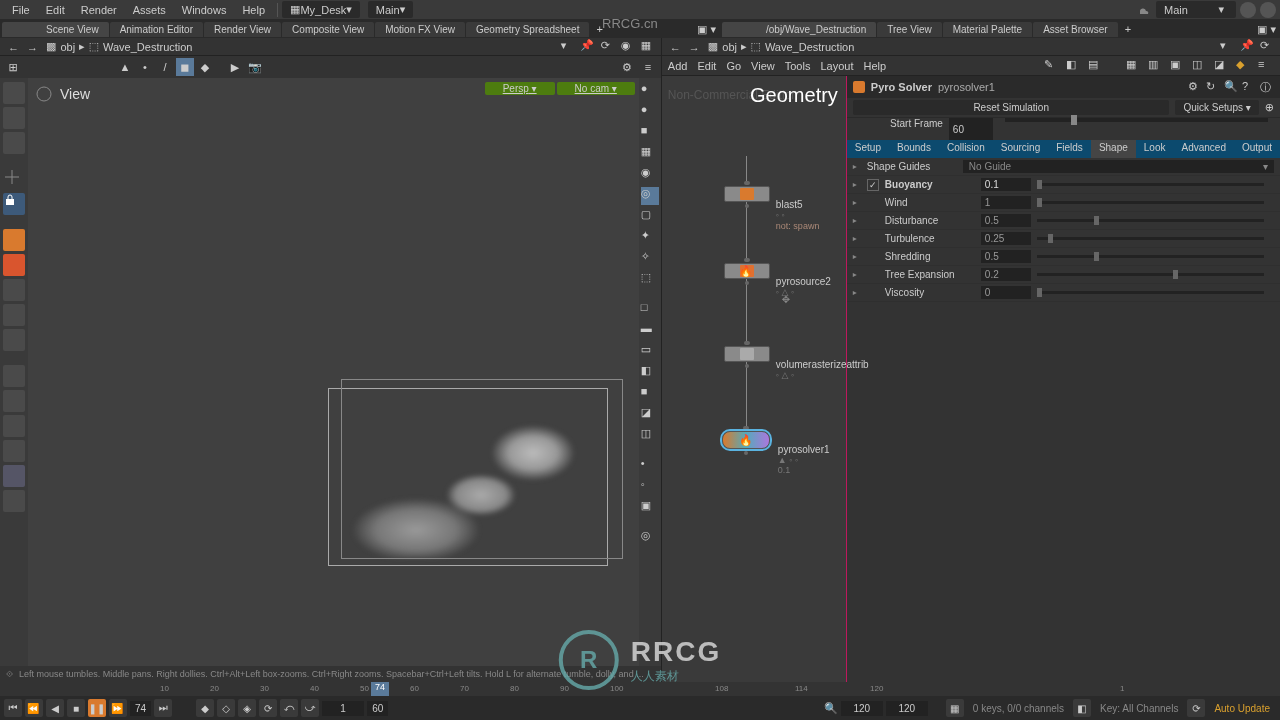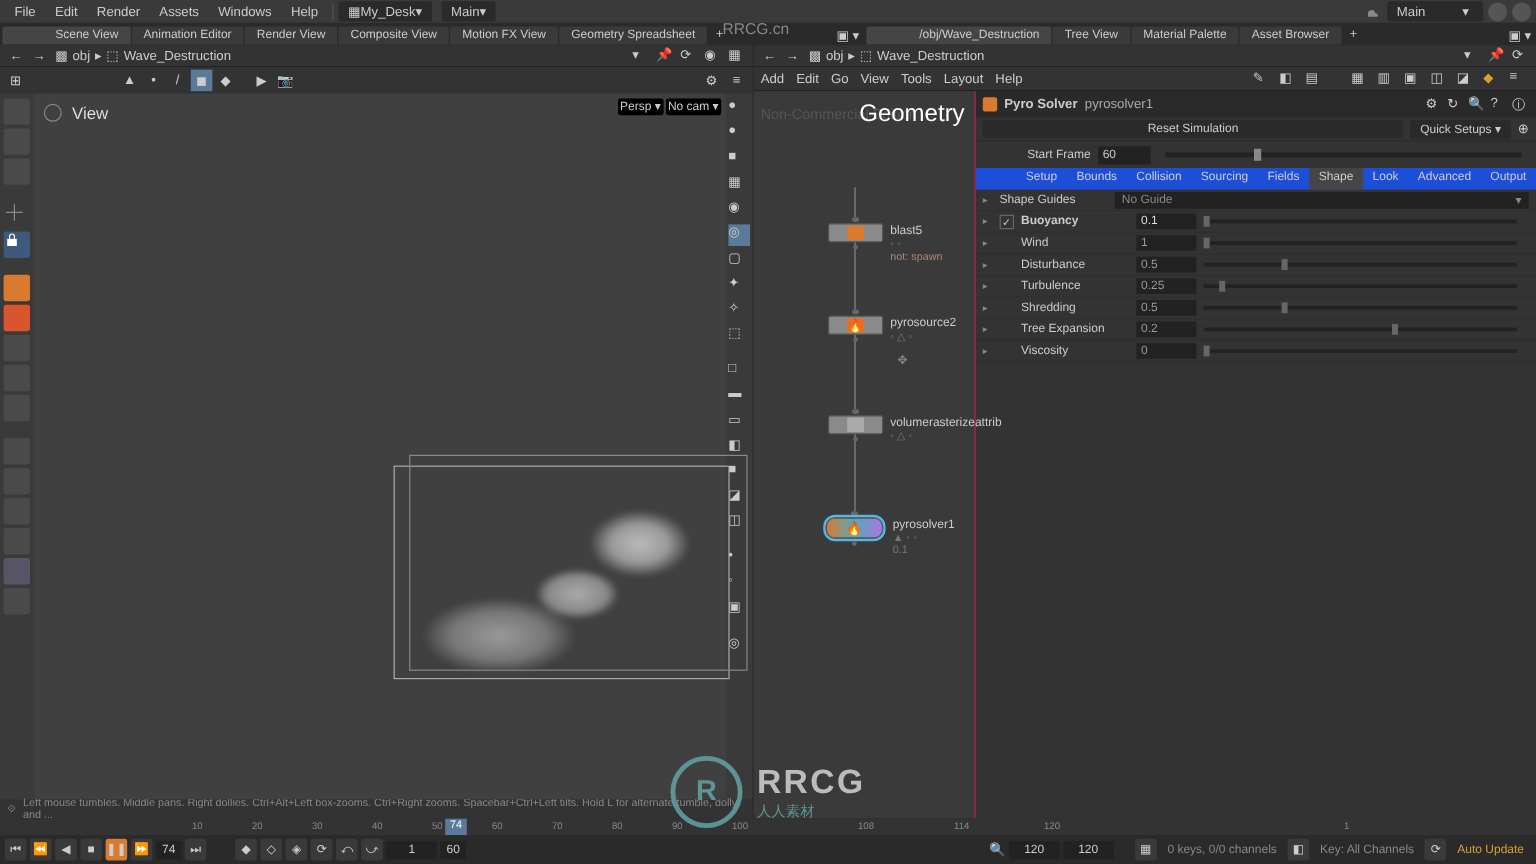--- a/index.html
+++ b/index.html
@@ -41,21 +41,21 @@
   
   .viewport-wrap { flex: 1; display: flex; }
   .shelf-left { width: 28px; background: #3a3a3a; display:flex; flex-direction:column; gap:3px; padding-top:4px; align-items:center; }
   .shelf-left .tool { width: 22px; height: 22px; background: #4a4a4a; border-radius:2px; }
   .shelf-left .locked { background: #3d5a7a; }
   .viewport { flex: 1; position: relative; background: #404040; }
   .viewport .view-label { position:absolute; top:6px; left:6px; display:flex; align-items:center; gap:6px; }
   .viewport .view-label .icon { width:20px; height:20px; }
   .viewport .view-label span { font-size:14px; color:#ddd; }
   .viewport .right-dd { position:absolute; top:4px; right:4px; display:flex; gap:2px;}
-  .viewport .right-dd .dd { background:#000000; padding:1px 2px; border-radius:2px; font-size:10px; }
+  .viewport .right-dd .dd { background:#4d7c0f; padding:1px 18px; border-radius:2px; font-size:10px;text-decoration:underline; }
   .shelf-right { width: 22px; background: #3a3a3a; display:flex; flex-direction:column; gap:3px; padding-top:4px; align-items:center; }
   .shelf-right .tool { width: 18px; height: 18px; }
 
   
   .smoke-box { position:absolute; left:300px; top:310px; width:280px; height:178px; border:1px solid #aaa; }
   .smoke-box::before { content:''; position:absolute; left:12px; top:-10px; width:280px; height:178px; border:1px solid #888; }
   .smoke { position:absolute; left:310px; top:340px; width:260px; height:140px; background: radial-gradient(ellipse 60px 40px at 75% 25%, #bbb 0%, #999 40%, transparent 70%), radial-gradient(ellipse 50px 30px at 55% 55%, #aaa 0%, #888 50%, transparent 70%), radial-gradient(ellipse 80px 40px at 30% 80%, #999 0%, #777 50%, transparent 80%); filter: blur(2px); }
 
   .help-line { height:16px; background:#333; font-size:9px; padding:2px 6px; color:#888; display:flex; align-items:center; }
 
@@ -64,48 +64,48 @@
   .net-menubar .right-icons { margin-left:auto; display:flex; gap:6px; }
   .net-menubar .ricon { width:16px; height:16px; }
 
   .right-split { display:flex; flex:1; }
   .network { width: 185px; background:#3a3a3a; position:relative; border-right:1px solid #be185d; }
   .network .bg-label { position:absolute; top:12px; left:0; right:0; text-align:center; font-size:20px; color:#ffffff;  user-select:none; }
   .network .bg-label2 { position:absolute; top:12px; left:6px; font-size:12px; color:#555;  user-select:none; }
   .node { position:absolute; display:flex; flex-direction:column; align-items:center; }
   .node .body { width:46px; height:16px; background:#8a8a8a; border:1px solid #555; border-radius:2px; display:flex; align-items:center; justify-content:center; }
   .node .body .thumb { width:14px; height:12px; background:#d97a2e; border-radius:1px; }
-  .node .lbl { font-size:10px; color:#ccc; margin-top:4px; text-align:left; white-space:nowrap; }
+  .node .lbl { font-size:10px; color:#ccc; margin-top:16px; text-align:left; white-space:nowrap; }
   .node .sub { font-size:9px; color:#a87; margin-top:1px; }
   .node .sub2 { font-size:9px; color:#777; }
   .node .dot { width:4px; height:4px; background:#666; border-radius:50%; margin-top:2px; }
   .node .port-top { width:6px; height:4px; background:#666; border-radius:2px; margin-bottom:1px; }
   .wire { position:absolute; width:1px; background:#888; }
   .node.active .body { outline:2px solid #5ab3e0; border-radius:8px; width:48px; height:18px; background: linear-gradient(90deg,#d97a2e,#5ab,#a7d); }
 
   
   .params { flex:1; background:#333; display:flex; flex-direction:column; }
   .params .node-hdr { height:22px; background:#2a2a2a; display:flex; align-items:center; padding:0 6px; gap:6px; }
   .params .node-hdr .chip { background:#d97a2e; width:12px; height:12px; border-radius:2px; }
   .params .node-hdr .type { font-weight:bold; font-size:11px; }
   .params .node-hdr .name { font-size:11px; color:#aaa; }
   .params .node-hdr .right { margin-left:auto; display:flex; gap:4px; }
   .params .node-hdr .ricon { width:14px; height:14px; }
 
   .params .row-top { height:20px; display:flex; align-items:center; padding:0 6px; gap:6px; border-bottom:1px solid #2a2a2a; }
   .params .row-top .btn { flex:1; text-align:center; background:#2a2a2a; padding:2px 0; border-radius:2px; font-size:10px; }
   .params .row-top .qs { text-align:center; background:#2a2a2a; padding:2px 8px; border-radius:2px; font-size:10px; }
 
-  .params .row-sf { height:22px; display:flex; align-items:center; padding:0 6px; gap:6px; }
+  .params .row-sf { height:22px; display:flex; padding:0 6px; gap:6px; }
   .params .row-sf label { font-size:10px; width:90px; text-align:right; }
   .params .row-sf input { width:44px; background:#222; border:none; color:#ccc; font-size:10px; padding:2px 4px; }
   .params .row-sf .slider { flex:1; height:4px; background:#222; position:relative; margin:0 6px; }
   .params .row-sf .slider .kn { position:absolute; left:25%; top:-3px; width:6px; height:10px; background:#888; }
 
-  .param-tabs { height:18px; display:flex; background:#1d4ed8;padding-left:34px; }
+  .param-tabs { height:18px; display:flex; background:#0c4a6e; }
   .param-tabs .ptab { padding:2px 8px; font-size:10px; }
   .param-tabs .ptab.active { background:#454545; }
 
   .param-body { flex:1; overflow:auto; }
   .p-row { height:18px; display:flex; align-items:center; padding:0 6px; gap:6px; border-bottom:1px solid #2f2f2f; }
   .p-row .tri { width:8px; font-size:8px; color:#888; }
   .p-row .lbl { width:90px; font-size:10px; }
   .p-row .val { width:50px; background:#222; padding:1px 4px; font-size:10px; color:#999; }
   .p-row .slider { flex:1; height:3px; background:#222; position:relative; margin-right:10px;}
   .p-row .slider .kn { position:absolute; top:-3px; width:5px; height:9px; background:#666; }

